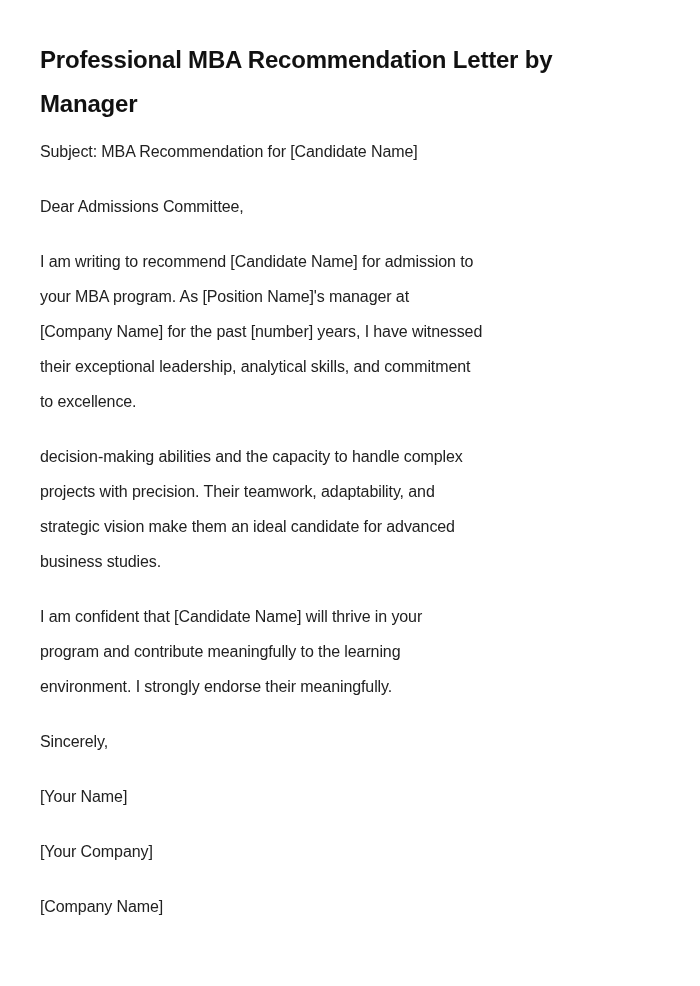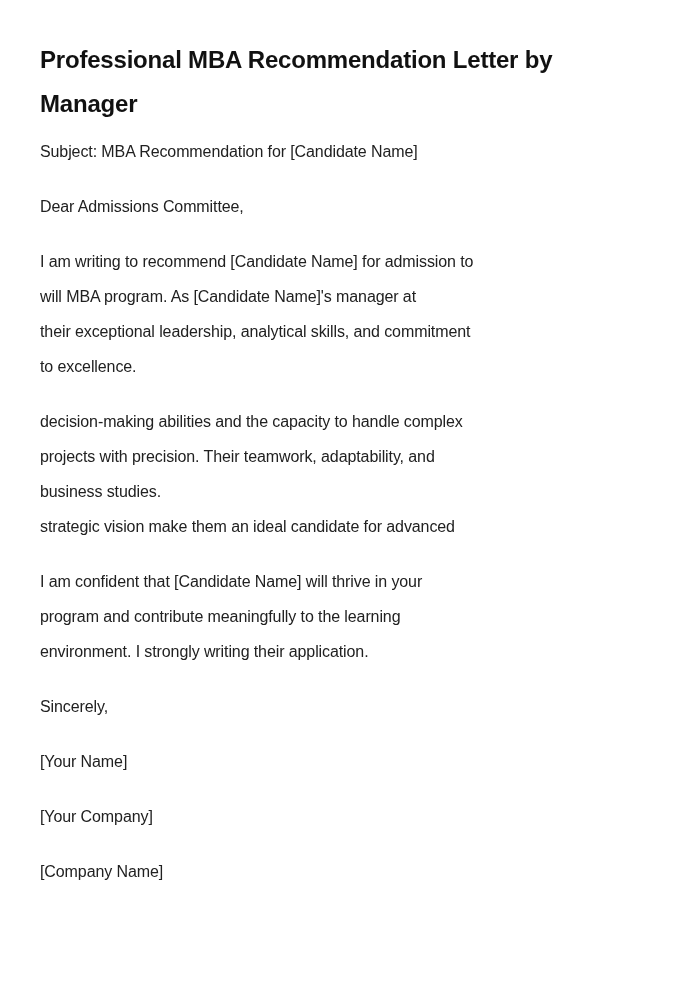--- a/index.html
+++ b/index.html
@@ -48,36 +48,37 @@
 <div class="page">
 
   <h1 class="doc-title">Professional MBA Recommendation Letter by Manager</h1>
 
   <div class="block line">Subject: MBA Recommendation for [Candidate Name]</div>
 
   <div class="block line">Dear Admissions Committee,</div>
 
   <div class="block">
     <div class="line">I am writing to recommend [Candidate Name] for admission to</div>
-    <div class="line">will MBA program. As [Candidate Name]'s manager at</div>
+    <div class="line">your MBA program. As [Position Name]'s manager at</div>
+    <div class="line">[Company Name] for the past [number] years, I have witnessed</div>
     <div class="line">their exceptional leadership, analytical skills, and commitment</div>
     <div class="line">to excellence.</div>
   </div>
 
   <div class="block">
     <div class="line">decision-making abilities and the capacity to handle complex</div>
     <div class="line">projects with precision. Their teamwork, adaptability, and</div>
+    <div class="line">strategic vision make them an ideal candidate for advanced</div>
     <div class="line">business studies.</div>
-    <div class="line">strategic vision make them an ideal candidate for advanced</div>
   </div>
 
   <div class="block">
     <div class="line">I am confident that [Candidate Name] will thrive in your</div>
     <div class="line">program and contribute meaningfully to the learning</div>
-    <div class="line">environment. I strongly writing their application.</div>
+    <div class="line">environment. I strongly endorse their meaningfully.</div>
   </div>
 
   <div class="block line">Sincerely,</div>
 
   <div class="block line">[Your Name]</div>
 
   <div class="block line">[Your Company]</div>
 
   <div class="block line">[Company Name]</div>
 

